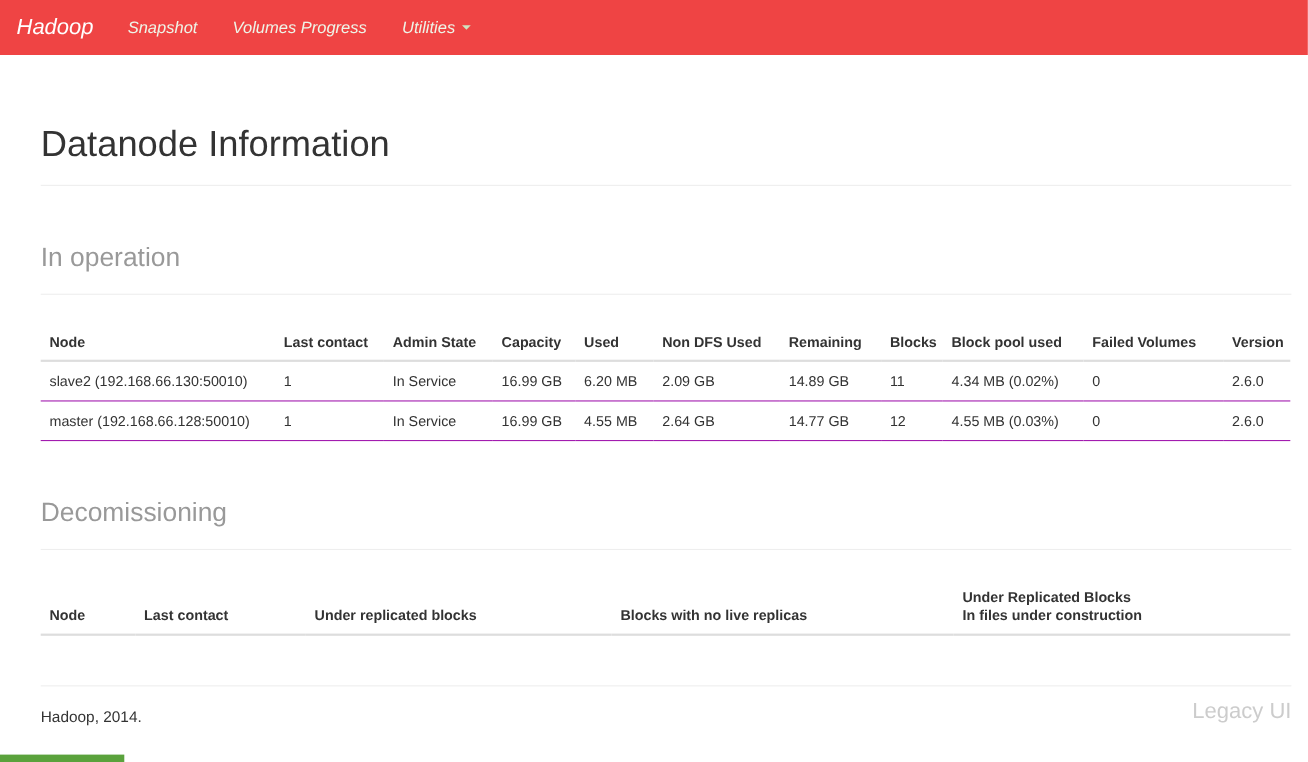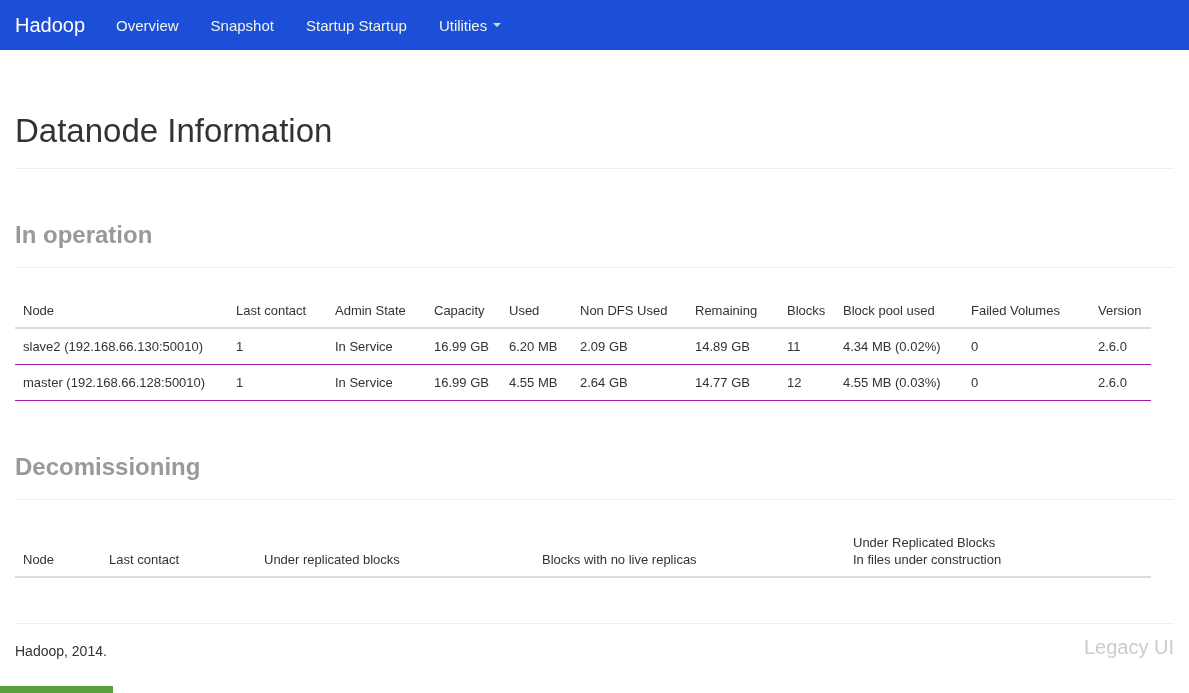--- a/index.html
+++ b/index.html
@@ -7,24 +7,25 @@
     margin: 0; padding: 0;
     background: #fff;
     color: #333;
     font-family: "Liberation Sans", "DejaVu Sans", sans-serif;
     font-size: 13px;
     width: 1189px;
   }
   
   .navbar {
     height: 50px;
-    background: #1d4ed8;
+    background: #ef4444;
     display: flex;
     align-items: stretch;
     width: 100%;
+    font-style: italic;
   }
   .brand {
     display: flex; align-items: center;
     padding: 0 15px;
     color: #fff;
     font-size: 20px;
     cursor: pointer;
   }
   .nav-item {
     display: flex; align-items: center;
@@ -39,48 +40,48 @@
   }
   .caret {
     display: inline-block;
     margin-left: 6px;
     width: 0; height: 0;
     border-left: 4px solid transparent;
     border-right: 4px solid transparent;
     border-top: 4px solid #cfe3c0;
   }
   
-  .container { padding: 0 15px; }
+  .container { padding: 0 15px; margin-left: 22px; }
   h1.page-title {
     font-size: 33px;
     font-weight: normal;
     margin: 62px 0 18px 0;
     color: #333;
   }
   hr {
     border: 0;
     border-top: 1px solid #eee;
     margin: 18px 0;
   }
   h2.section-heading {
     font-size: 24px;
-    font-weight: bold;
+    font-weight: normal;
     color: #999;
     margin: 52px 0 14px 0;
   }
   table {
     border-collapse: collapse;
     table-layout: fixed;
     width: 1136px;
     margin-top: 26px;
   }
   th {
     text-align: left;
     font-size: 13px;
-    font-weight: normal;
+    font-weight: bold;
     color: #333;
     padding: 8px;
     border-bottom: 2px solid #ddd;
     vertical-align: bottom;
     line-height: 17px;
   }
   td {
     font-size: 13px;
     padding: 10px 8px;
     border-bottom: 1px solid #a21caf;
@@ -109,23 +110,22 @@
     left: 0; bottom: 0;
     width: 113px; height: 7px;
     background: #5aa23c;
   }
 </style>
 </head>
 <body>
 
 <nav class="navbar">
   <a class="brand">Hadoop</a>
-  <a class="nav-item">Overview</a>
   <a class="nav-item">Snapshot</a>
-  <a class="nav-item">Startup Startup</a>
+  <a class="nav-item">Volumes Progress</a>
   <a class="nav-item">
     <span>Utilities</span>
     <span class="caret"></span>
   </a>
 </nav>
 
 <div class="container">
 
   <h1 class="page-title">Datanode Information</h1>
   <hr>

